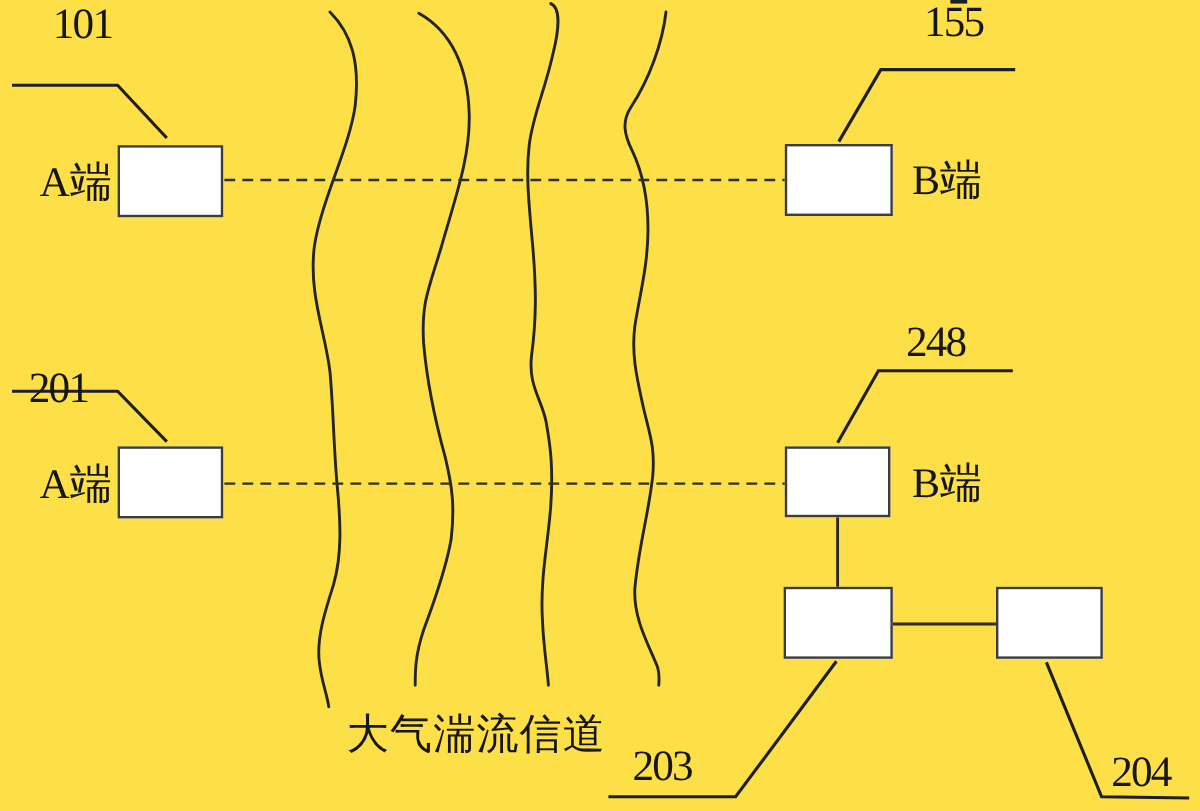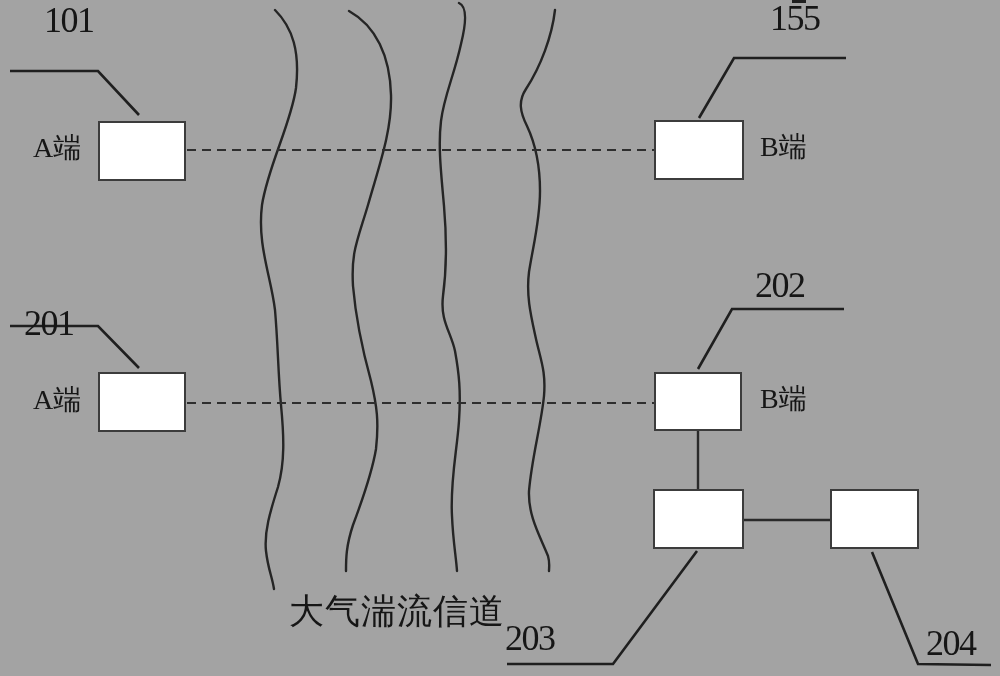--- a/index.html
+++ b/index.html
@@ -4,21 +4,21 @@
 <style>
   html, body {
     margin: 0;
     padding: 0;
     background: #ffffff;
   }
   .figure {
     position: relative;
     width: 1000px;
     height: 676px;
-    background: #a3a3a3;
+    background: #fde047;
     overflow: hidden;
     font-family: "Liberation Serif", "DejaVu Serif", serif;
     color: #1c1c1c;
   }
   .figure svg {
     position: absolute;
     left: 0;
     top: 0;
     width: 1000px;
     height: 676px;
@@ -60,21 +60,21 @@
     position: absolute;
     white-space: nowrap;
     line-height: 1;
     color: #161616;
   }
   .ref {
     font-size: 36px;
     letter-spacing: -1.5px;
   }
   .terminal {
-    font-size: 28px;
+    font-size: 35px;
   }
   .channel {
     font-size: 35px;
     letter-spacing: 1px;
   }
 </style>
 </head>
 <body>
 
 <div class="figure">
@@ -105,22 +105,22 @@
   <div class="box" style="left:98px;  top:121px; width:88px; height:60px;"></div>
   <div class="box" style="left:654px; top:120px; width:90px; height:60px;"></div>
   <div class="box" style="left:98px;  top:372px; width:88px; height:60px;"></div>
   <div class="box" style="left:654px; top:372px; width:88px; height:59px;"></div>
   <div class="box" style="left:653px; top:489px; width:91px; height:60px;"></div>
   <div class="box" style="left:830px; top:489px; width:89px; height:60px;"></div>
 
   <div class="label ref" style="left:44px;  top:2px;">101</div>
   <div class="label ref" style="left:770px; top:0px;">155</div>
   <div class="label ref" style="left:24px;  top:285px;margin-top:20px;">201</div>
-  <div class="label ref" style="left:755px; top:267px;">202</div>
-  <div class="label ref" style="left:505px; top:620px;">203</div>
+  <div class="label ref" style="left:755px; top:267px;">248</div>
+  <div class="label ref" style="left:527px; top:620px;">203</div>
   <div class="label ref" style="left:926px; top:625px;">204</div>
 
   <div class="label terminal" style="left:33px;  top:134px;">A端</div>
   <div class="label terminal" style="left:760px; top:133px;">B端</div>
   <div class="label terminal" style="left:33px;  top:386px;">A端</div>
   <div class="label terminal" style="left:760px; top:385px;">B端</div>
 
   <div class="label channel" style="left:289px; top:594px;">大气湍流信道</div>
 
 </div>

